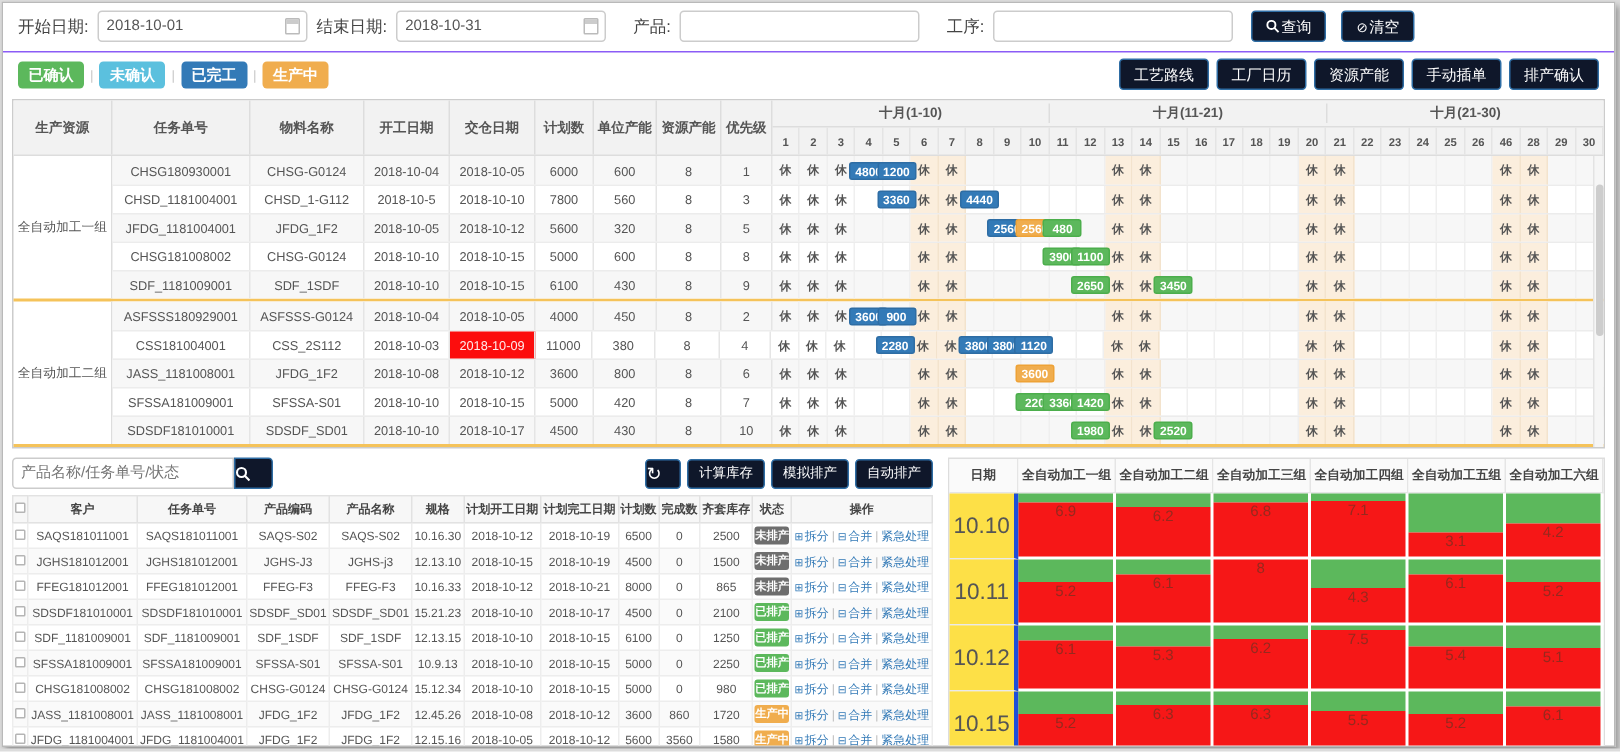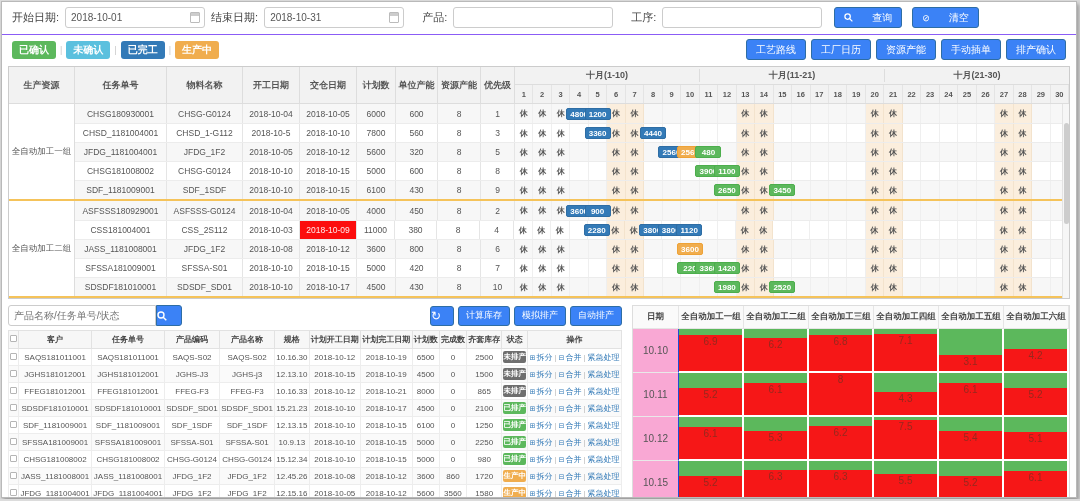--- a/index.html
+++ b/index.html
@@ -10,21 +10,21 @@
 
   
   .filterbar { display:flex; align-items:center; padding:5px 10px 6px; gap:6px; border-bottom:1px solid #8b5cf6; }
   .flabel { font-size:11px; color:#444; white-space:nowrap; }
   .inp { border:1px solid #ccc; border-radius:3px; height:21px; font-size:10px; color:#555; padding:0 5px; outline:none; }
   .date-wrap { position:relative; }
   .date-wrap .inp { width:140px; padding-right:18px; }
   .cal-icon { position:absolute; right:5px; top:5px; width:10px; height:11px; border:1px solid #bbb; border-radius:1px;
               background:linear-gradient(#ccc 0 3px, #fff 3px); }
   .txt-inp { width:160px; }
-  .btn { display:inline-flex; align-items:center; justify-content:space-between; gap:19px; background:#3b82f6; color:#fff;
+  .btn { display:inline-flex; align-items:center; justify-content:space-between; gap:1px; background:#0f172a; color:#fff;
          border:1px solid #2e6da4; border-radius:3px; font-size:10px; height:21px; padding:0 9px; cursor:pointer; white-space:nowrap; }
   .btn svg { display:block; }
 
   
   .legendbar { display:flex; align-items:center; padding:4px 10px 5px; gap:4px; }
   .badge { font-size:10px; padding:2px 7px; border-radius:3px; color:#fff; font-weight:bold; }
   .sep { color:#c8c8c8; font-size:9px; }
   .right-btns { margin-left:auto; display:flex; gap:5px; }
 
   
@@ -75,22 +75,22 @@
   .st.gray { background:#6e6e6e; } .st.green { background:#5cb85c; } .st.orange { background:#f0ad4e; }
   .act { color:#337ab7; cursor:pointer; }
   .act .ic { font-size:7px; margin-right:1px; color:#337ab7; }
   .act-sep { color:#bbb; margin:0 2px; }
 
   
   .right-panel { flex:1; border:1px solid #ddd; align-self:flex-start; background:#fff; }
   .load-grid { display:grid; grid-template-columns:46px repeat(6, 1fr); }
   .lh { background:#fafafa; border-right:1px solid #e5e5e5; border-bottom:1px solid #e5e5e5; font-size:8.5px; font-weight:bold;
         color:#444; text-align:center; padding:5px 0; white-space:nowrap; }
-  .ld { border-right:1px solid #1d4ed8; border-bottom:1px solid #e9e9e9; font-size:10px; color:#555; display:flex;
-        align-items:center; justify-content:center; background:#f9a8d4; }
+  .ld { border-right:3px solid #1d4ed8; border-bottom:1px solid #e9e9e9; font-size:15px; color:#555; display:flex;
+        align-items:center; justify-content:center; background:#fde047; }
   .lc { border-right:2px solid #fff; border-bottom:2px solid #fff; position:relative; height:44px; }
   .lc .gpart { position:absolute; left:0; right:0; top:0; background:#5cb85c; }
   .lc .rpart { position:absolute; left:0; right:0; bottom:0; background:#f61717; }
   .lc .val { position:absolute; left:0; right:0; top:1px; text-align:center; font-size:10px; font-weight:normal; color:#96291e; }
 </style>
 </head>
 <body>
 
 <div class="page">
 
@@ -178,21 +178,21 @@
             <div class="gh-day">17</div>
             <div class="gh-day">18</div>
             <div class="gh-day">19</div>
             <div class="gh-day">20</div>
             <div class="gh-day">21</div>
             <div class="gh-day">22</div>
             <div class="gh-day">23</div>
             <div class="gh-day">24</div>
             <div class="gh-day">25</div>
             <div class="gh-day">26</div>
-            <div class="gh-day">27</div>
+            <div class="gh-day">46</div>
             <div class="gh-day">28</div>
             <div class="gh-day">29</div>
             <div class="gh-day">30</div>
           </div>
         </div>
       </div>
     <div id="gantt-body">
         <div class="g-group">
           <div class="g-res">全自动加工一组</div>
           <div class="g-rows">

